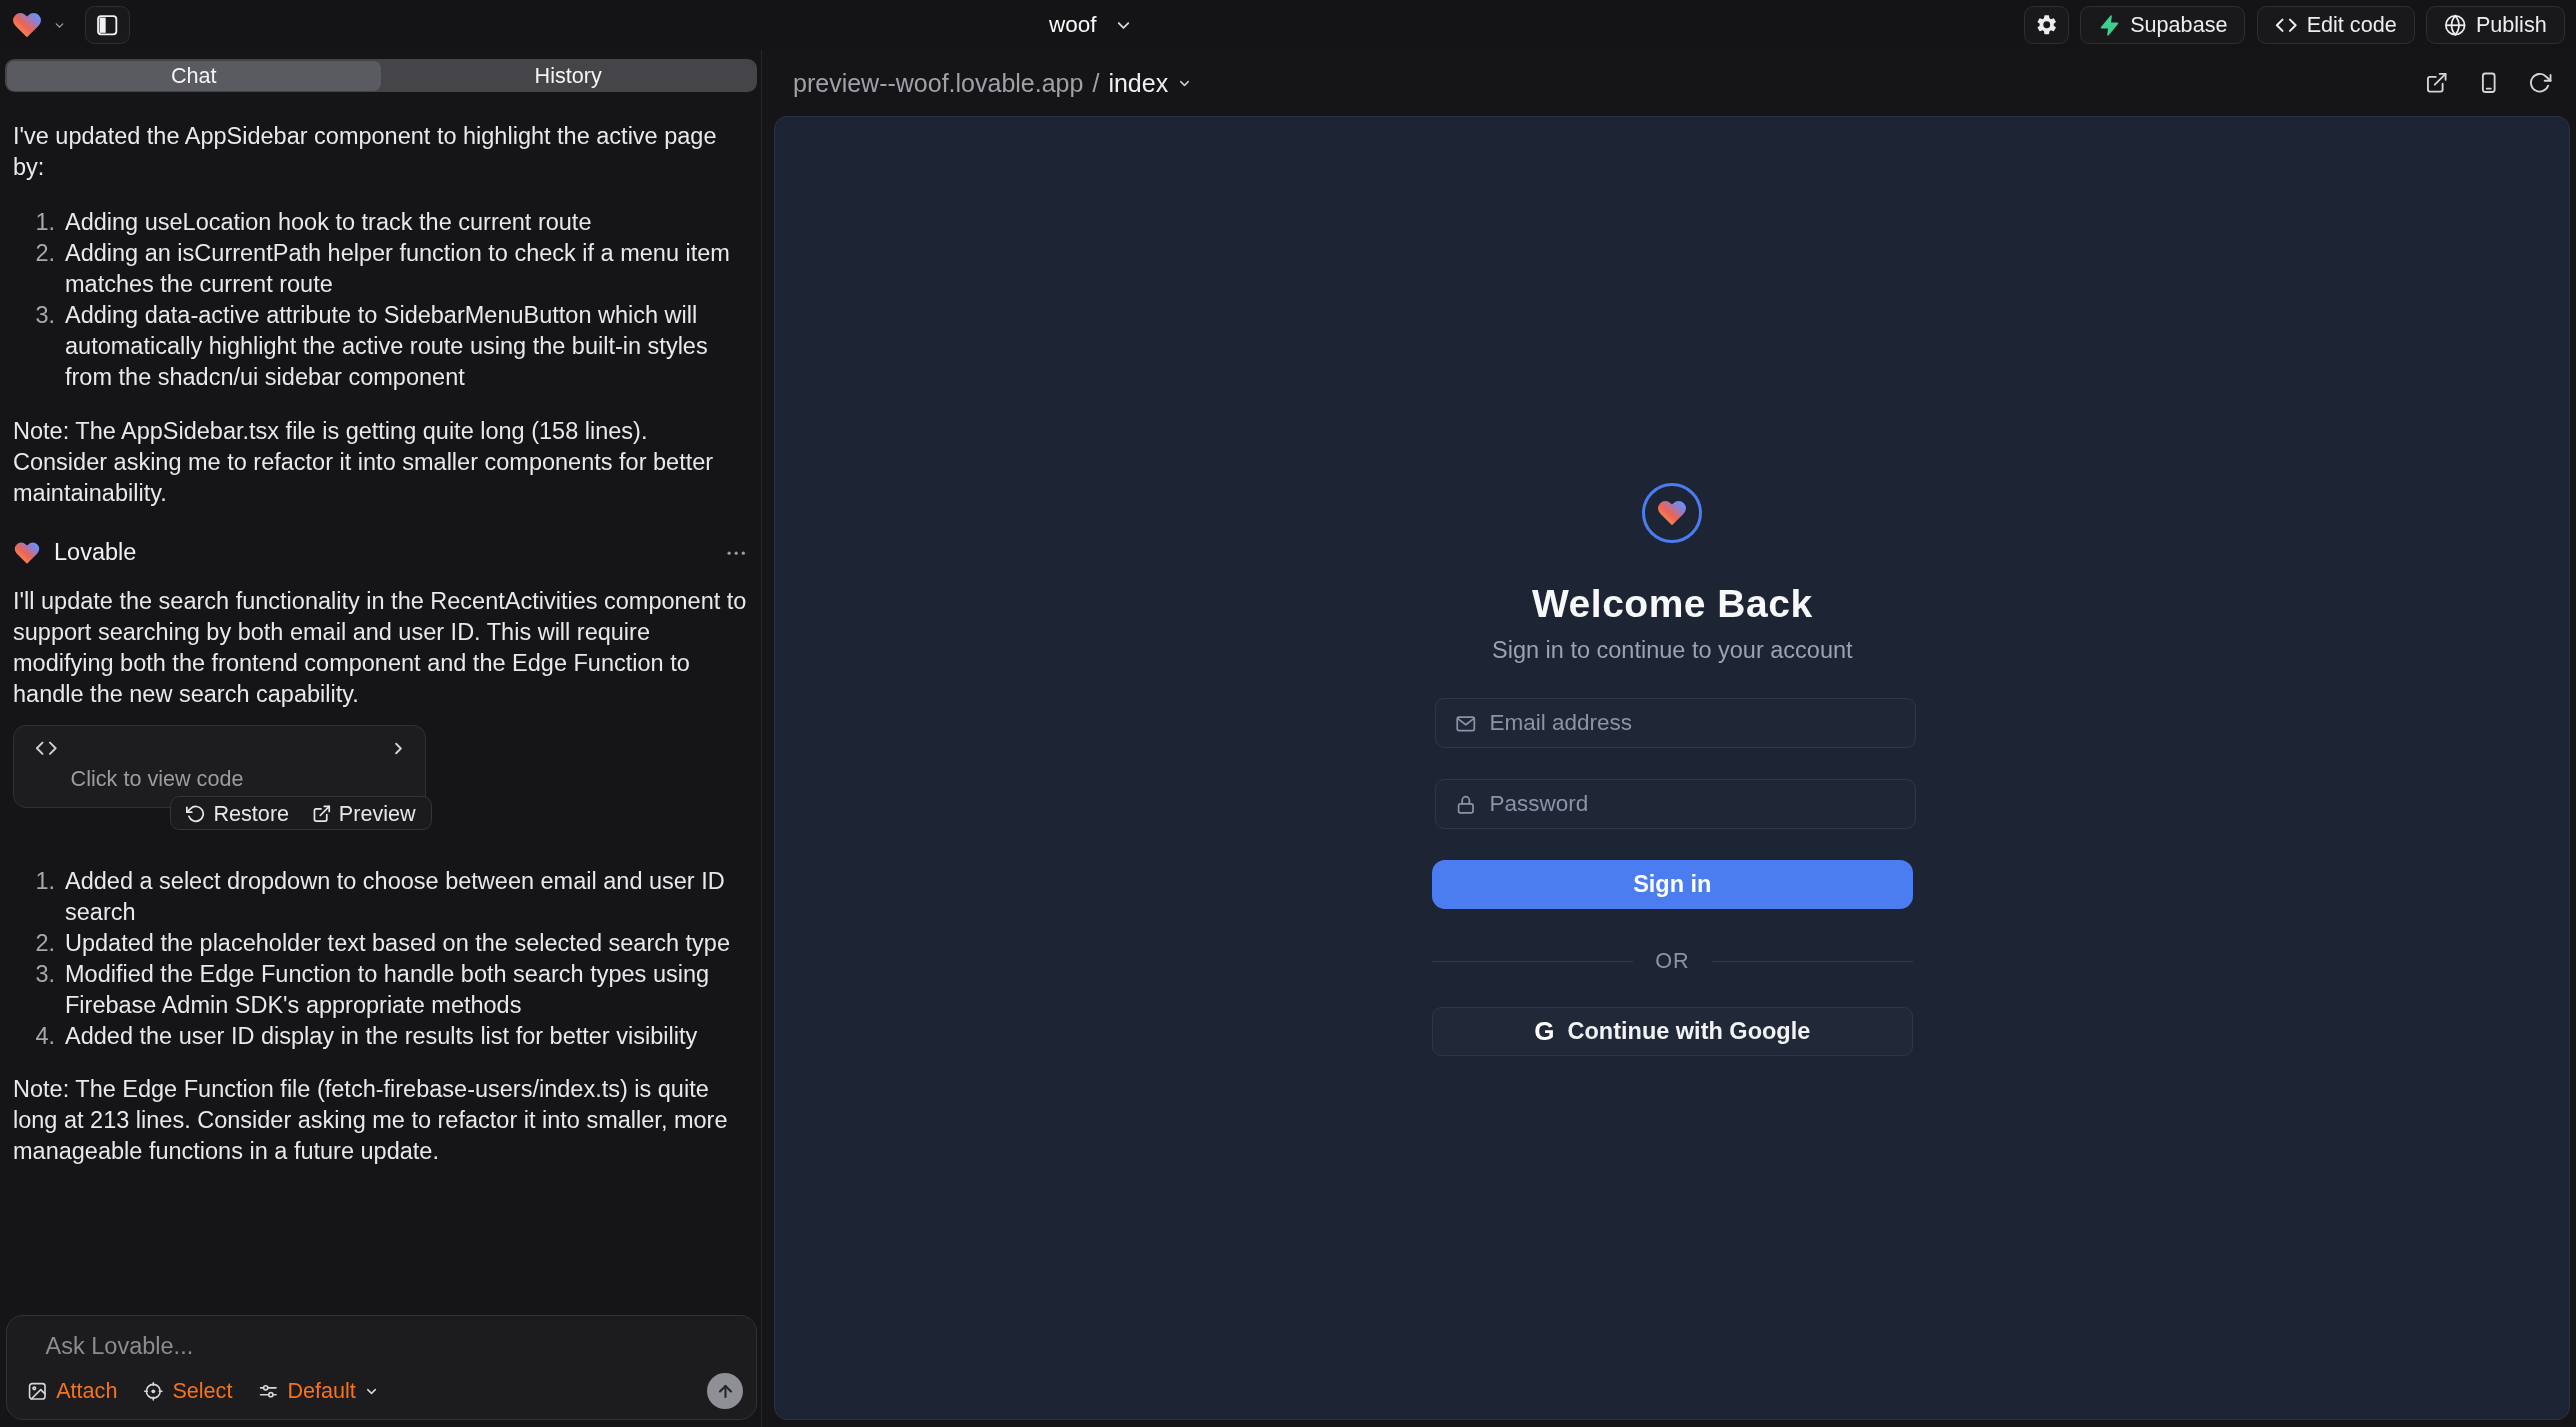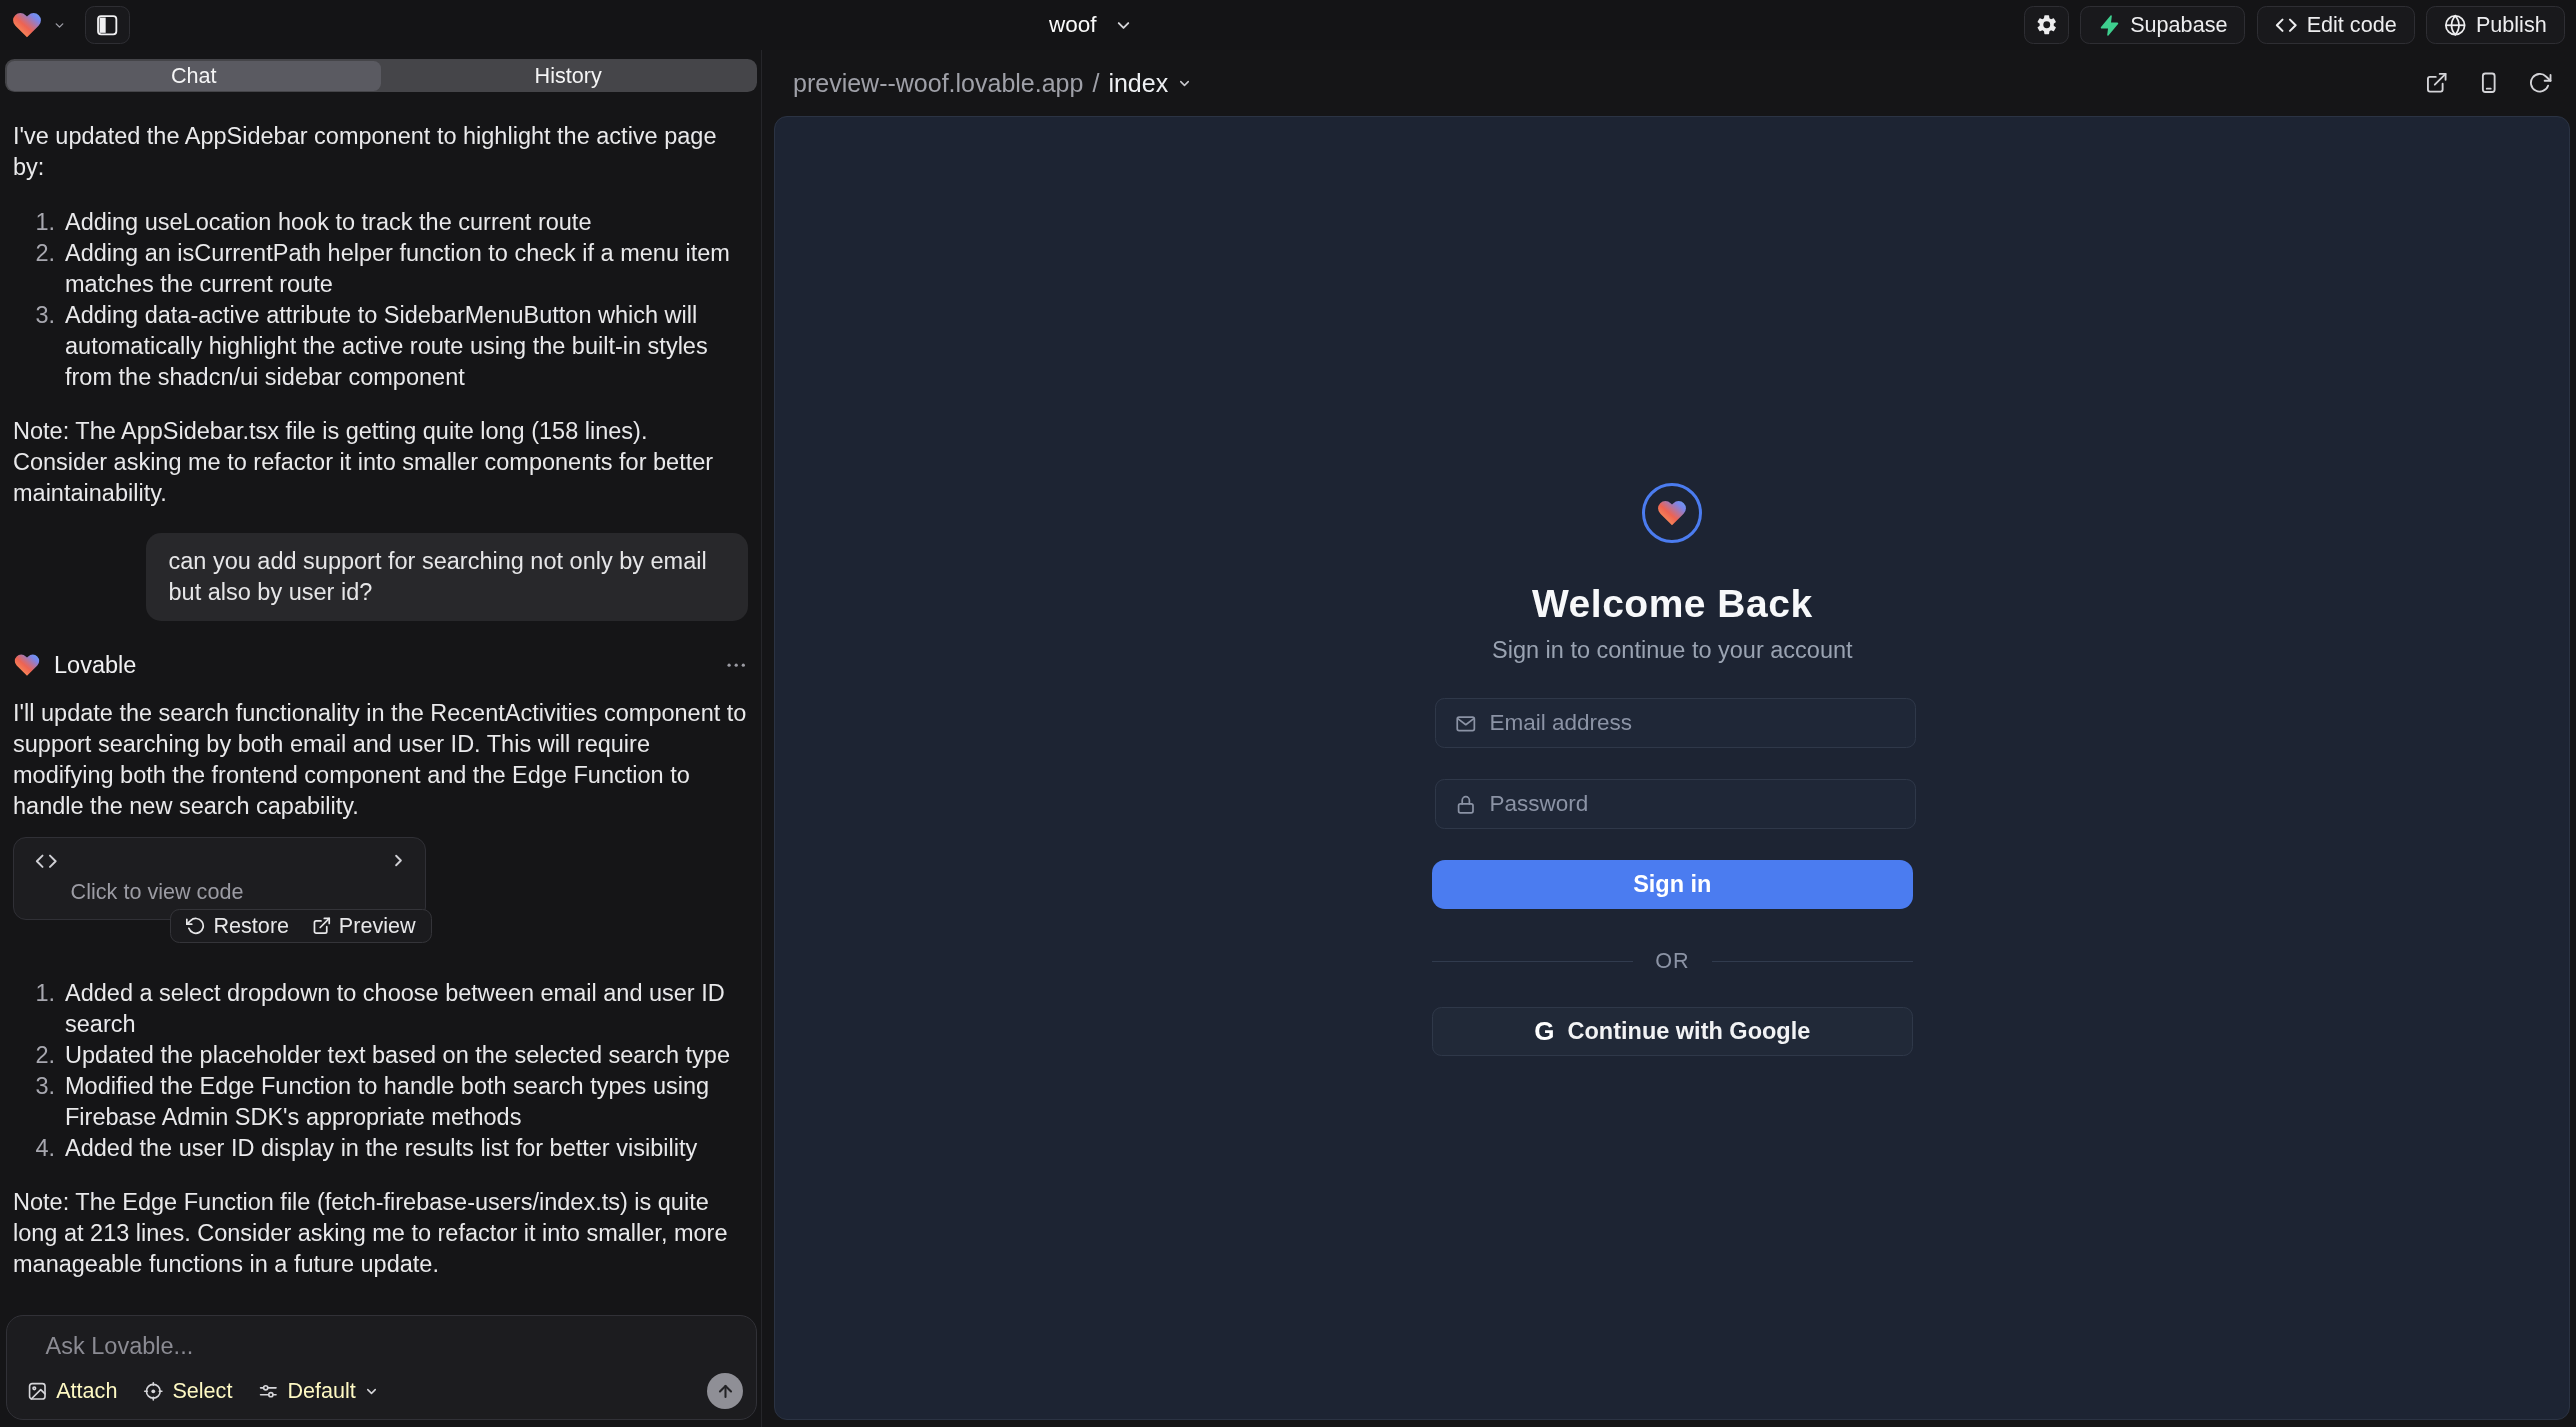--- a/index.html
+++ b/index.html
@@ -52,21 +52,21 @@
   .edit-card .row2 { margin-top:3.8px; padding-left:36px; font-size:21.6px; color:#9b9ba3; }
   .restore-pill { position:absolute; right:-5.6px; bottom:-22.5px; height:34px; background:#1b1b1e; border:0.9px solid #343439; border-radius:9.4px; display:flex; align-items:center; gap:22.5px; padding:0 15px; }
   .mini-btn { display:flex; align-items:center; gap:7.5px; font-size:21.6px; color:#e7e7e9; cursor:pointer; }
   .p3 { margin-top:0; }
   ol.steps2 { margin-top:24.4px; }
   .note2, .p4 { margin-top:22.5px; }
 
   .composer { flex:none; margin:5.6px 3.8px 8.4px 5.6px; height:105px; background:#1c1c1f; border:0.9px solid #313137; border-radius:17px; position:relative; }
   .composer .ph { position:absolute; left:39px; top:17px; font-size:23.5px; color:#8b8b93; }
   .composer .toolrow { position:absolute; left:20.6px; right:13px; bottom:9.4px; display:flex; align-items:center; gap:26px; }
-  .ctool { display:flex; align-items:center; gap:8.4px; font-size:21.6px; color:#fef9c3; cursor:pointer; }
+  .ctool { display:flex; align-items:center; gap:8.4px; font-size:21.6px; color:#f97316; cursor:pointer; }
   .send-btn { margin-left:auto; width:36px; height:36px; border-radius:50%; background:#8f8f96; display:flex; align-items:center; justify-content:center; cursor:pointer; }
 
   
   .preview-panel { flex:1 1 auto; display:flex; flex-direction:column; min-width:0; background:#151517; }
   .preview-toolbar { height:66px; flex:none; display:flex; align-items:center; padding:0 24.4px 0 31px; }
   .url { display:flex; align-items:center; gap:9px; font-size:25px; color:#9fa0a8; cursor:pointer; }
   .url .page { color:#eef0f3; font-weight:500; }
   .toolbar-icons { margin-left:auto; display:flex; align-items:center; gap:28px; color:#d4d4d8; }
   .toolbar-icons .tbtn { cursor:pointer; display:flex; }
   .preview-card { flex:1 1 auto; margin:0 5.6px 8.4px 12.2px; background:#1d2433; border:0.9px solid #2b3343; border-radius:13px; overflow:hidden; }
@@ -183,21 +183,20 @@
 
       <div class="chat-scroll">
         <p class="p1">I've updated the AppSidebar component to highlight the active page by:</p>
         <ol class="steps">
           <li>Adding useLocation hook to track the current route</li>
           <li>Adding an isCurrentPath helper function to check if a menu item matches the current route</li>
           <li>Adding data-active attribute to SidebarMenuButton which will automatically highlight the active route using the built-in styles from the shadcn/ui sidebar component</li>
         </ol>
         <p class="note1">Note: The AppSidebar.tsx file is getting quite long (158 lines). Consider asking me to refactor it into smaller components for better maintainability.</p>
 
-        <div class="user-bubble">can you add support for searching not only by email but also by user id?</div>
 
         <div class="assistant-row">
           <span>
             <svg width="28" height="28" viewBox="0 0 24 24" fill="url(#heartGrad)">
                 <path d="M20.84 4.61a5.5 5.5 0 0 0-7.78 0L12 5.67l-1.06-1.06a5.5 5.5 0 0 0-7.78 7.78l1.06 1.06L12 21.23l7.78-7.78 1.06-1.06a5.5 5.5 0 0 0 0-7.78z"></path>
               </svg>
           </span>
           <span class="name">Lovable</span>
           <span class="more">
             <svg width="24.4" height="24.4" viewBox="0 0 24 24" fill="#9b9ba3">

